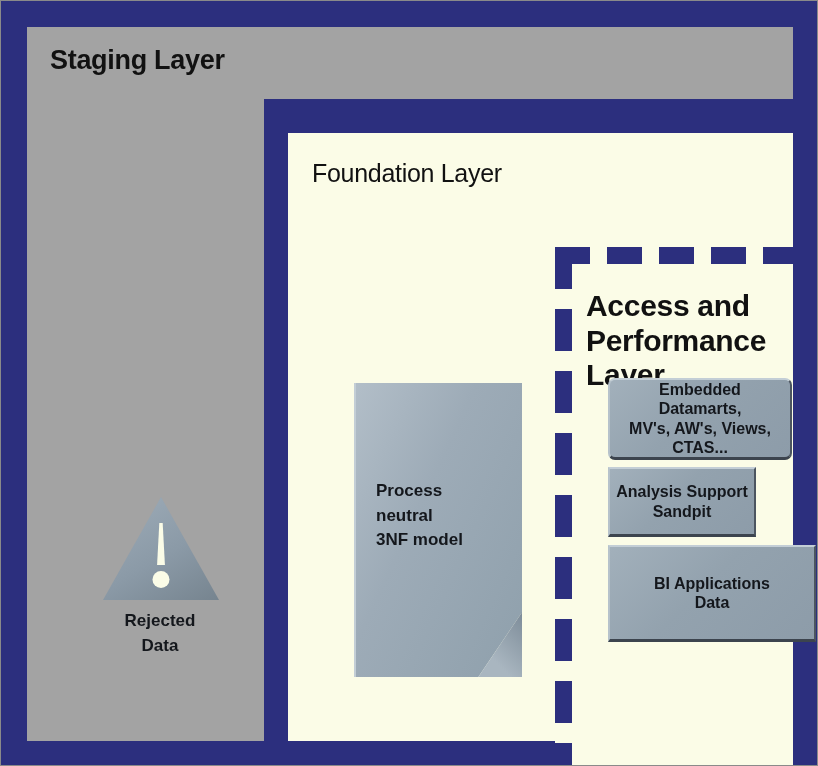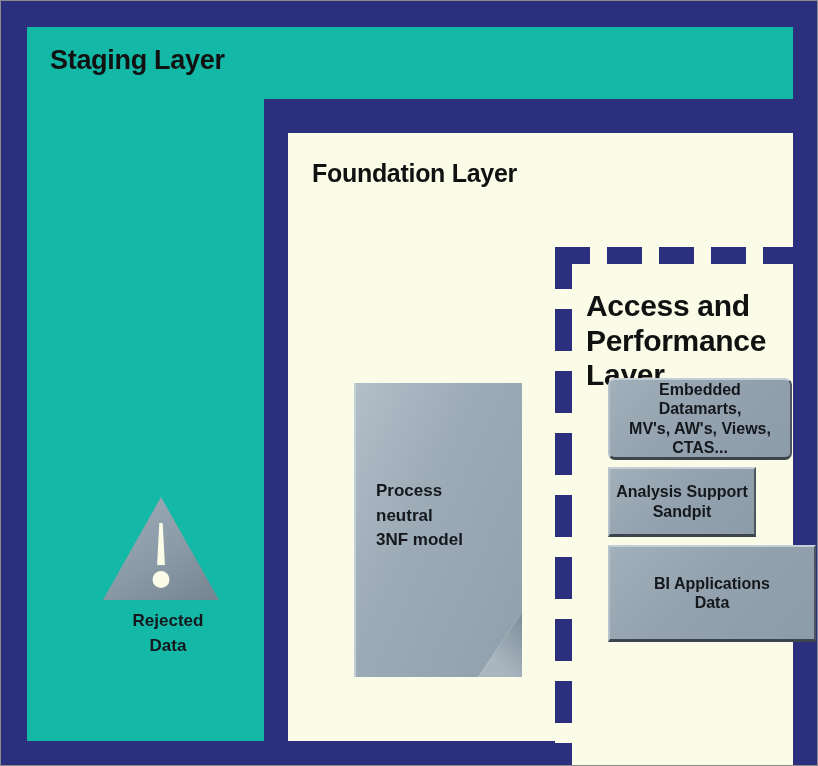--- a/index.html
+++ b/index.html
@@ -25,21 +25,21 @@
     overflow: hidden;
   }
 
   
   #staging-layer {
     position: absolute;
     left: 26px;
     top: 26px;
     width: 766px;
     height: 714px;
-    background: #14b8a6;
+    background: #a3a3a3;
     box-sizing: border-box;
   }
   #staging-title {
     position: absolute;
     left: 23px;
     top: 18px;
     font-size: 27px;
     font-weight: bold;
     color: #111111;
     letter-spacing: -0.3px;
@@ -62,21 +62,21 @@
     width: 100%;
     height: 100%;
     background: #fbfce7;
     box-sizing: border-box;
   }
   #foundation-title {
     position: absolute;
     left: 24px;
     top: 26px;
     font-size: 25px;
-    font-weight: bold;
+    font-weight: normal;
     color: #111111;
     letter-spacing: -0.3px;
     white-space: nowrap;
   }
 
   
   #access-layer {
     position: absolute;
     left: 267px;
     top: 114px;
@@ -262,21 +262,21 @@
     left: 50%;
     top: 74px;
     transform: translateX(-50%);
     width: 17px;
     height: 17px;
     border-radius: 50%;
     background: #fbfce7;
   }
   #rejected-label {
     position: absolute;
-    left: 12px;
+    left: 4px;
     top: 112px;
     width: 150px;
     text-align: center;
     font-size: 17px;
     font-weight: bold;
     color: #14171c;
     line-height: 1.45;
   }
 </style>
 </head>

